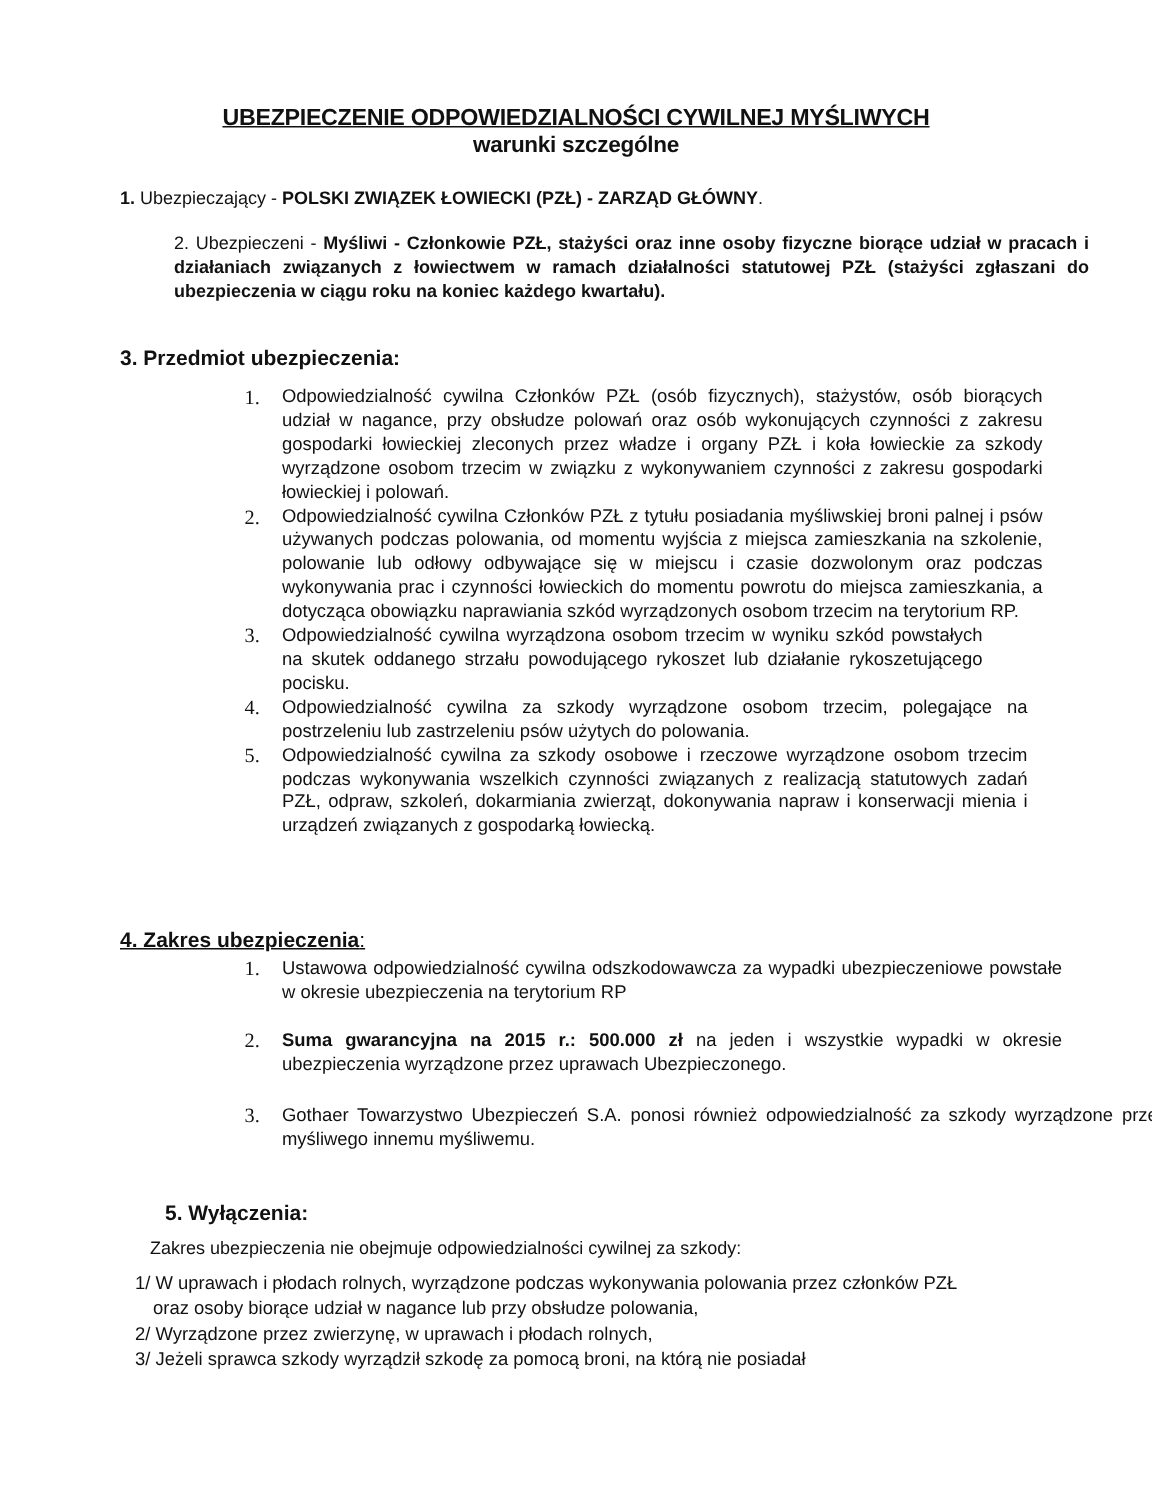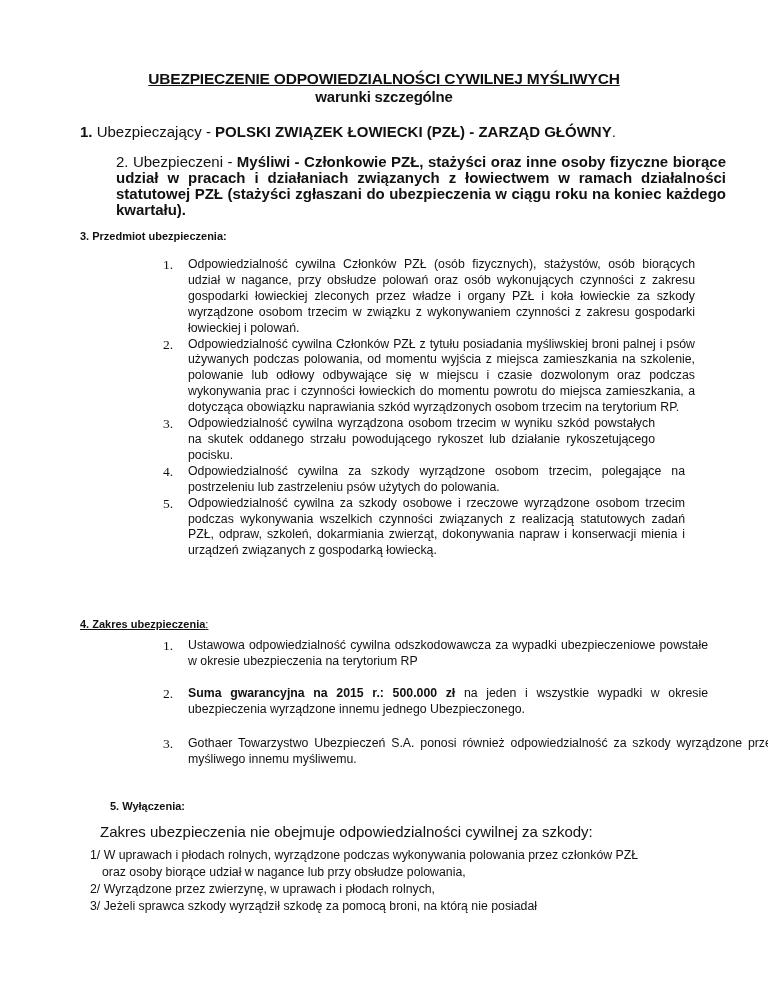--- a/index.html
+++ b/index.html
@@ -8,24 +8,24 @@
     font-family: "Liberation Sans", sans-serif; color: #111;
   }
   .page { position: absolute; left: 0; top: 0; width: 768px; height: 866px; }
   .title {
     position: absolute; left: 0; width: 768px; text-align: center;
     font-weight: bold; font-size: 15.5px; letter-spacing: -0.2px;
   }
   .title.main { top: 70px; text-decoration: underline; }
   .title.sub { top: 88px; font-size: 15px; text-align: center; }
   .para {
-    position: absolute; left: 80px; width: 610px; font-size: 15px; line-height: 16px;
+    position: absolute; left: 80px; width: 610px; font-size: 12px; line-height: 16px;
     text-align: justify;
   }
-  .heading { position: absolute; left: 80px; font-size: 11px; font-weight: bold; }
+  .heading { position: absolute; left: 80px; font-size: 14px; font-weight: bold; }
   .b { font-weight: bold; }
   .list {
     position: absolute; left: 163px; width: 532px; font-size: 12.3px; line-height: 15.9px;
     margin: 0; padding: 0; list-style: none;
   }
   .list li { position: relative; padding-left: 25px; text-align: justify; }
   .list li .num {
     position: absolute; left: 0; top: 0;
     font-family: "Liberation Serif", serif; font-size: 13.5px;
   }
@@ -80,21 +80,21 @@
     <span>4. Zakres ubezpieczenia</span><span style="font-weight:normal;">:</span>
   </div>
 
   <ul class="list" style="top:638px; width:545px;">
     <li>
         <span class="num">1.</span>
         <div class="last">Ustawowa odpowiedzialność cywilna odszkodowawcza za wypadki ubezpieczeniowe powstałe w okresie ubezpieczenia na terytorium RP</div>
       </li>
     <li style="margin-top:16px; padding-right:0px;">
         <span class="num">2.</span>
-        <div class="last"><span class="b">Suma gwarancyjna na 2015 r.: 500.000 zł</span><span> na jeden i wszystkie wypadki w okresie ubezpieczenia wyrządzone innemu jednego Ubezpieczonego.</span></div>
+        <div class="last"><span class="b">Suma gwarancyjna na 2015 r.: 500.000 zł</span><span> na jeden i wszystkie wypadki w okresie ubezpieczenia wyrządzone przez uprawach Ubezpieczonego.</span></div>
       </li>
     <li style="margin-top:18px; margin-right:-70px;">
         <span class="num">3.</span>
         <div class="last">Gothaer Towarzystwo Ubezpieczeń S.A. ponosi również odpowiedzialność za szkody wyrządzone przez myśliwego innemu myśliwemu.</div>
       </li>
   </ul>
 
   <div class="heading" style="top:800px;margin-left:30px;">5. Wyłączenia:</div>
 
   <div class="para" style="top:824px; left:84px;margin-left:16px;">Zakres ubezpieczenia nie obejmuje odpowiedzialności cywilnej za szkody:</div>

